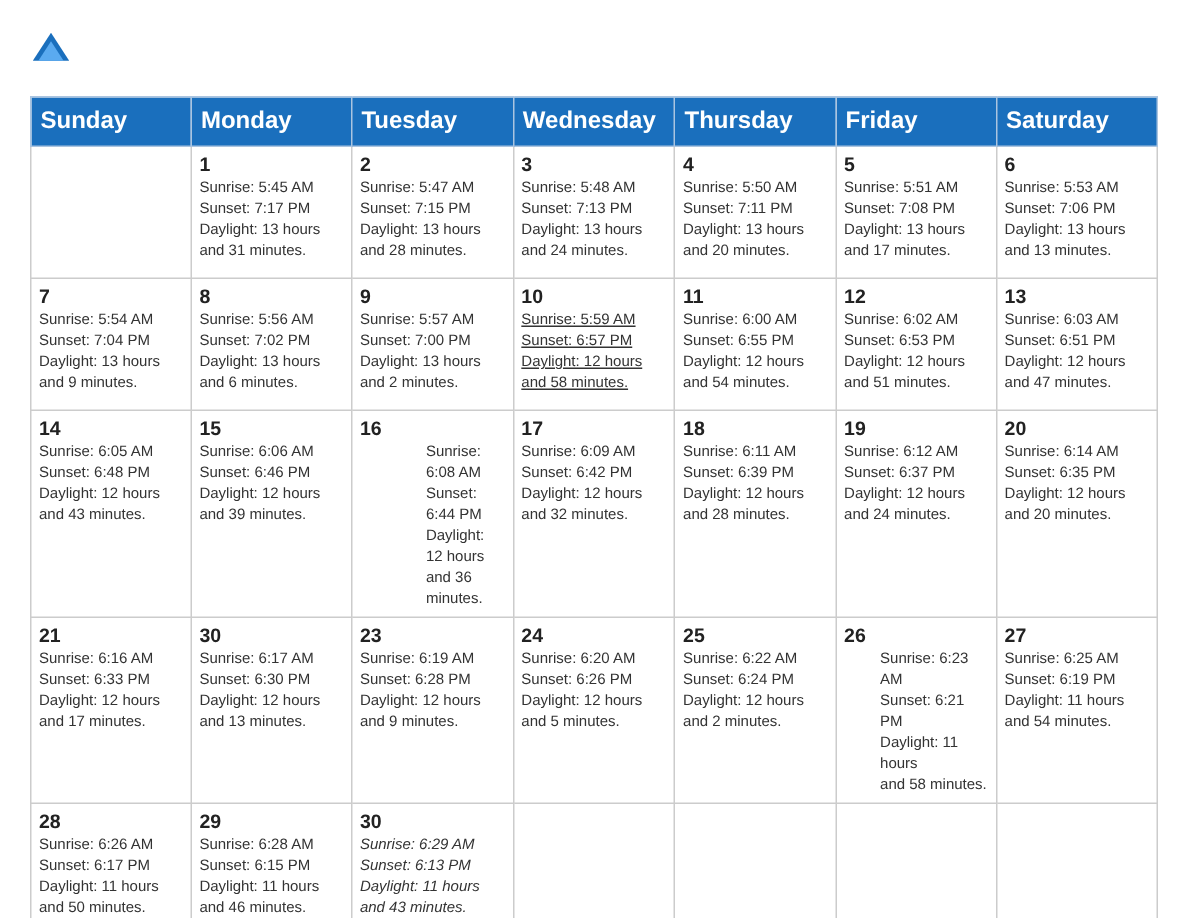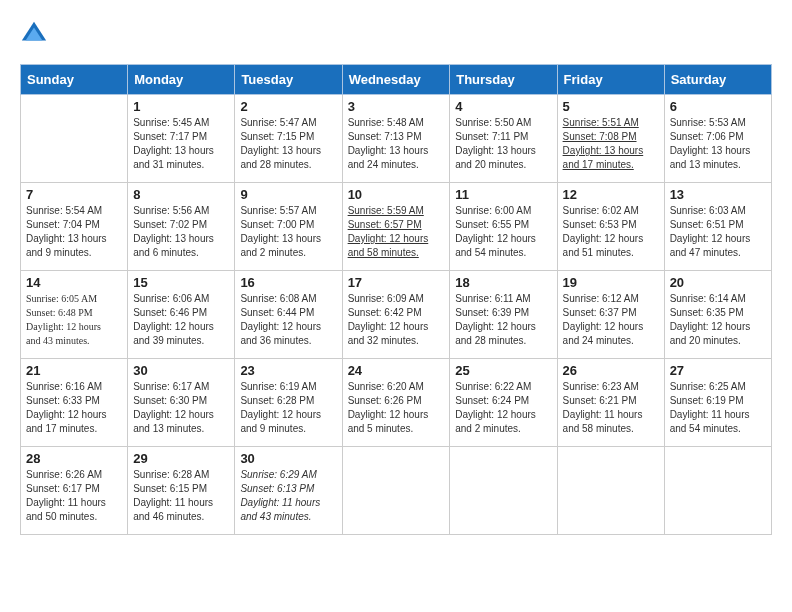--- a/index.html
+++ b/index.html
@@ -55,21 +55,21 @@
     .calendar {
       width: 100%;
       border-collapse: collapse;
       font-size: 11px;
     }
     .calendar th {
       background: #1a6fbd;
       color: #fff;
       padding: 7px 6px;
       text-align: left;
-      font-size: 13px;
+      font-size: 16px;
       font-weight: bold;
       border: 1px solid #aac4e0;
     }
     .calendar td {
       vertical-align: top;
       border: 1px solid #ccc;
       padding: 4px 5px;
       width: 108px;
       min-height: 80px;
       background: #fff;
@@ -151,21 +151,21 @@
         </td>
         <td>
           <span class="day-num">4</span>
           <div class="day-info" style="white-space: pre-line;">Sunrise: 5:50 AM
 Sunset: 7:11 PM
 Daylight: 13 hours
 and 20 minutes.</div>
         </td>
         <td>
           <span class="day-num">5</span>
-          <div class="day-info" style="white-space: pre-line; text-decoration: underline;">Sunrise: 5:51 AM
+          <div class="day-info" style="white-space: pre-line;">Sunrise: 5:51 AM
 Sunset: 7:08 PM
 Daylight: 13 hours
 and 17 minutes.</div>
         </td>
         <td>
           <span class="day-num">6</span>
           <div class="day-info" style="white-space: pre-line;">Sunrise: 5:53 AM
 Sunset: 7:06 PM
 Daylight: 13 hours
 and 13 minutes.</div>
@@ -218,35 +218,35 @@
           <span class="day-num">13</span>
           <div class="day-info" style="white-space: pre-line;">Sunrise: 6:03 AM
 Sunset: 6:51 PM
 Daylight: 12 hours
 and 47 minutes.</div>
         </td>
       </tr>
       <tr class="week-row">
         <td>
           <span class="day-num">14</span>
-          <div class="day-info" style="white-space: pre-line; font-family: Liberation Serif, serif;">Sunrise: 6:05 AM
+          <div class="day-info" style="white-space: pre-line;">Sunrise: 6:05 AM
 Sunset: 6:48 PM
 Daylight: 12 hours
 and 43 minutes.</div>
         </td>
         <td>
           <span class="day-num">15</span>
           <div class="day-info" style="white-space: pre-line;">Sunrise: 6:06 AM
 Sunset: 6:46 PM
 Daylight: 12 hours
 and 39 minutes.</div>
         </td>
         <td>
           <span class="day-num">16</span>
-          <div class="day-info" style="white-space: pre-line;">Sunrise: 6:08 AM
+          <div class="day-info" style="white-space: pre-line; margin-left: 44px;">Sunrise: 6:08 AM
 Sunset: 6:44 PM
 Daylight: 12 hours
 and 36 minutes.</div>
         </td>
         <td>
           <span class="day-num">17</span>
           <div class="day-info" style="white-space: pre-line;">Sunrise: 6:09 AM
 Sunset: 6:42 PM
 Daylight: 12 hours
 and 32 minutes.</div>
@@ -304,21 +304,21 @@
         </td>
         <td>
           <span class="day-num">25</span>
           <div class="day-info" style="white-space: pre-line;">Sunrise: 6:22 AM
 Sunset: 6:24 PM
 Daylight: 12 hours
 and 2 minutes.</div>
         </td>
         <td>
           <span class="day-num">26</span>
-          <div class="day-info" style="white-space: pre-line;">Sunrise: 6:23 AM
+          <div class="day-info" style="white-space: pre-line; margin-left: 24px;">Sunrise: 6:23 AM
 Sunset: 6:21 PM
 Daylight: 11 hours
 and 58 minutes.</div>
         </td>
         <td>
           <span class="day-num">27</span>
           <div class="day-info" style="white-space: pre-line;">Sunrise: 6:25 AM
 Sunset: 6:19 PM
 Daylight: 11 hours
 and 54 minutes.</div>

